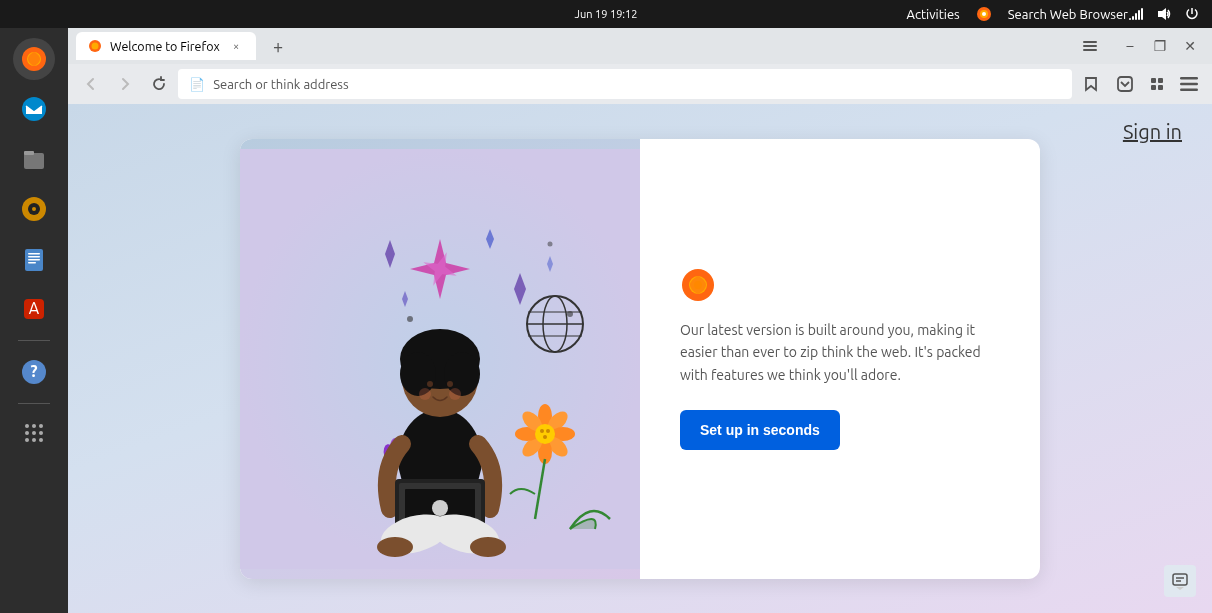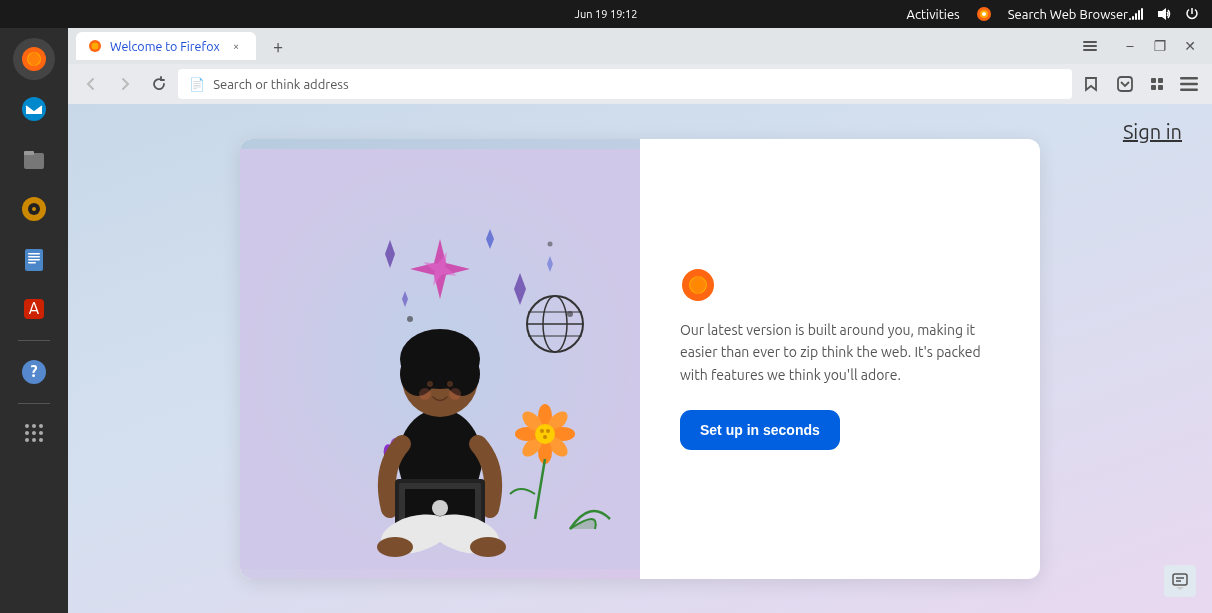--- a/index.html
+++ b/index.html
@@ -141,21 +141,21 @@
       width: 36px; height: 36px;
     }
     .welcome-heading {
       font-size: 26px; font-weight: 700; color: #1a1a1a; line-height: 1.3;
     }
     .welcome-body {
       font-size: 14px; color: #555; line-height: 1.6; max-width: 340px;
     }
     .setup-btn {
       display: inline-flex; align-items: center; justify-content: center;
-      background: #0060df; color: #fff; border: none; border-radius: 11px;
+      background: #0060df; color: #fff; border: none; border-radius: 6px;
       padding: 12px 20px; font-size: 14px; font-weight: 600; cursor: pointer;
       width: fit-content; margin-top: 8px;
     }
 
     
     .feedback-btn {
       position: absolute; bottom: 16px; right: 16px;
       width: 32px; height: 32px; background: #e0e8f0; border-radius: 4px;
       display: flex; align-items: center; justify-content: center;
       cursor: pointer; color: #555; font-size: 16px;
@@ -287,21 +287,21 @@
   <div class="browser-chrome">
 
     <div class="tab-bar">
       <div class="browser-tab">
         <div class="tab-favicon">
           <svg width="14" height="14" viewBox="0 0 14 14">
             <circle cx="7" cy="7" r="6" fill="#ff6611"></circle>
             <circle cx="7" cy="7" r="3.5" fill="#ffaa00"></circle>
           </svg>
         </div>
-        <span style="font-size:12.5px; color:#1d4ed8; flex:1; overflow:hidden; white-space:nowrap; text-overflow:ellipsis;">Welcome to Firefox</span>
+        <span style="font-size:12.5px; color:#000000; flex:1; overflow:hidden; white-space:nowrap; text-overflow:ellipsis;">Welcome to Firefox</span>
         <div class="tab-close">×</div>
       </div>
       <div class="tab-add">+</div>
       <div class="tab-spacer"></div>
       <div class="tab-list-btn">
         <svg width="14" height="10" viewBox="0 0 14 10" fill="#555">
           <rect x="0" y="0" width="14" height="2" rx="1"></rect>
           <rect x="0" y="4" width="14" height="2" rx="1"></rect>
           <rect x="0" y="8" width="14" height="2" rx="1"></rect>
         </svg>

